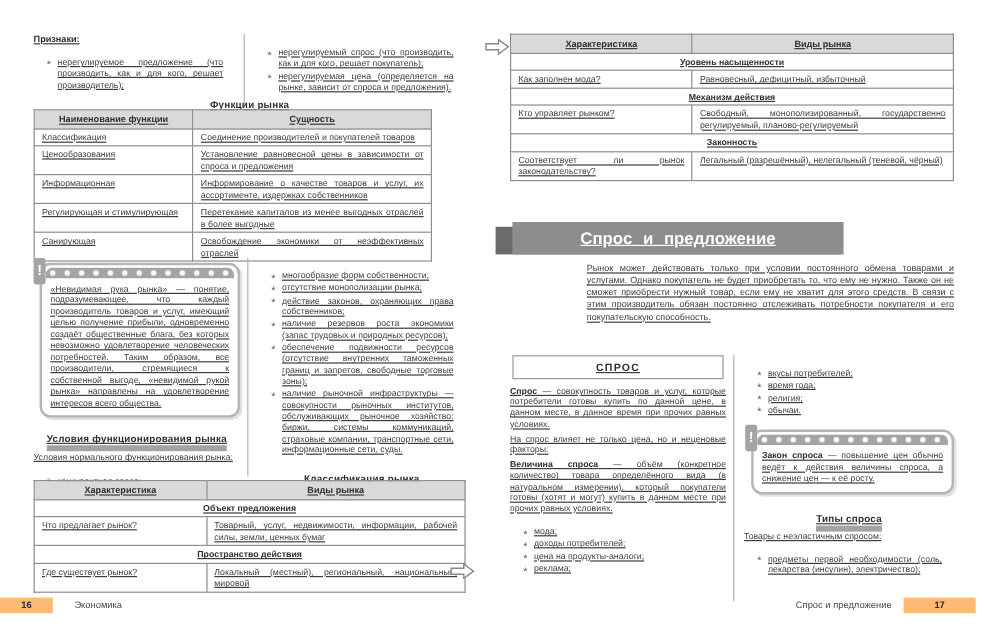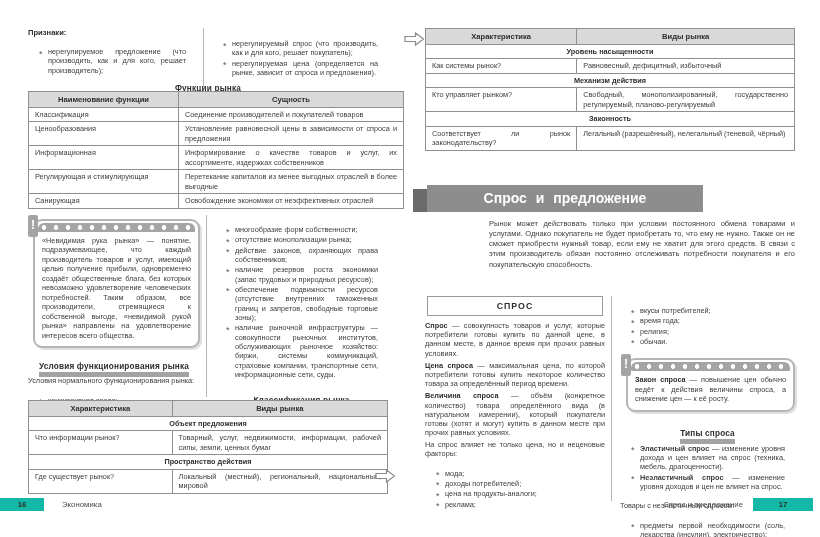--- a/index.html
+++ b/index.html
@@ -1,17 +1,17 @@
 <!DOCTYPE html>
 <html><head>
 <meta charset="utf-8">
 <style>
   html,body{margin:0;padding:0;}
   body{width:820px;height:537px;background:#ffffff;font-family:"Liberation Sans",sans-serif;color:#3d3d3d;position:relative;overflow:hidden;}
-  .abs{position:absolute;}
+  .abs{position:absolute;text-decoration:underline;}
   .page{position:absolute;top:28px;height:470px;}
   #pageL{left:28px;width:360px;}
   #pageR{left:425px;width:370px;}
   .b-title{font-weight:bold;font-size:7.6px;margin-bottom:2px;color:#2e2e2e;}
   ul.b{list-style:none;margin:10px;padding:0;}
   ul.b li{position:relative;padding-left:10px;font-size:7.3px;line-height:1.28;text-align:justify;margin-bottom:1px;}
   ul.b li::before{content:"*";position:absolute;left:1px;top:1.5px;font-size:9px;color:#555;}
   .h{text-align:center;}
   .h span{font-weight:bold;font-size:8.2px;color:#2e2e2e;border-bottom:5px solid #a3a3a3;padding-bottom:1px;letter-spacing:.2px;}
   table.tbl{border-collapse:collapse;width:100%;}
@@ -22,21 +22,21 @@
   .vdiv{width:1px;background:#b5b5b5;align-self:stretch;}
   .note{position:relative;border:2px solid #b5b5b5;border-radius:9px;background:#fff;box-shadow:2px 2px 0 rgba(0,0,0,.12);}
   .note .excl{position:absolute;left:-7px;top:-6px;width:10px;height:22px;background:#a4a4a4;border-radius:2px;color:#fff;font-weight:bold;font-size:12px;line-height:20px;text-align:center;}
   .note .band{height:9px;margin:2px 3px 0;border-radius:6px 6px 1px 1px;background-color:#a4a4a4;background-image:radial-gradient(circle at 6px 50%,#ffffff 2.1px,rgba(255,255,255,0) 2.6px);background-size:12px 100%;background-repeat:repeat-x;}
   .note .nbody{padding:4px 7px 6px;font-size:7.3px;line-height:1.3;text-align:justify;}
   .def{margin:0 0 3px;font-size:7.3px;line-height:1.26;text-align:justify;}
   .def b,.nbody b{color:#2e2e2e;}
   .banner-back{background:#6b6b6b;}
   .banner{background:#8d8d8d;color:#ffffff;font-weight:bold;font-size:14px;text-align:center;word-spacing:5px;}
   .spros-box{border:1px solid #9a9a9a;text-align:center;font-weight:bold;font-size:8.8px;letter-spacing:1px;padding:4px 0;color:#2e2e2e;margin:0 2px 5px 2px;}
-  .pagebox{position:absolute;background:#14b8a6;height:13px;font-size:7.8px;font-weight:bold;text-align:center;line-height:13px;color:#2e2e2e;}
+  .pagebox{position:absolute;background:#fdba74;height:13px;font-size:7.8px;font-weight:bold;text-align:center;line-height:13px;color:#2e2e2e;}
   .footlbl{position:absolute;font-size:7.8px;color:#4a4a4a;line-height:13px;}
   .arrow-icon{position:absolute;width:21px;height:14px;}
   p{margin:0;}
 </style>
 </head>
 <body>
 
 <section class="page" id="pageL">
 
   <div class="cols abs" style="left:0;top:0;width:360px;">
@@ -52,21 +52,21 @@
         <li><span>нерегулируемый спрос (что производить, как и для кого, решает покупатель);</span></li>
         <li><span>нерегулируемая цена (определяется на рынке, зависит от спроса и предложения).</span></li>
       </ul>
     </div>
   </div>
 
   <div class="h abs" style="left:0;top:49px;width:360px;">
     <span>Функции рынка</span>
   </div>
 
-  <table class="tbl abs" style="left:0;top:63px;width:376px;">
+  <table class="tbl abs" style="left:0;top:63px;width:332px;">
     <colgroup>
         <col style="width:40%">
         <col>
       </colgroup>
     <thead>
       <tr>
         <th>Наименование функции</th>
         <th>Сущность</th>
       </tr>
     </thead>
@@ -136,21 +136,21 @@
       <tr>
         <th>Характеристика</th>
         <th>Виды рынка</th>
       </tr>
     </thead>
     <tbody>
       <tr>
           <td class="sec" colspan="2">Объект предложения</td>
         </tr>
       <tr>
-          <td>Что информации рынок?</td>
+          <td>Что предлагает рынок?</td>
           <td>Товарный, услуг, недвижимости, информации, рабочей силы, земли, ценных бумаг</td>
         </tr>
       <tr>
           <td class="sec" colspan="2">Пространство действия</td>
         </tr>
       <tr>
           <td>Где существует рынок?</td>
           <td>Локальный (местный), региональный, национальный, мировой</td>
         </tr>
     </tbody>
@@ -180,21 +180,21 @@
       <tr>
         <th>Характеристика</th>
         <th>Виды рынка</th>
       </tr>
     </thead>
     <tbody>
       <tr>
           <td class="sec" colspan="2">Уровень насыщенности</td>
         </tr>
       <tr>
-          <td>Как системы рынок?</td>
+          <td>Как заполнен мода?</td>
           <td>Равновесный, дефицитный, избыточный</td>
         </tr>
       <tr>
           <td class="sec" colspan="2">Механизм действия</td>
         </tr>
       <tr>
           <td>Кто управляет рынком?</td>
           <td>Свободный, монополизированный, государственно регулируемый, планово-регулируемый</td>
         </tr>
       <tr>
@@ -209,23 +209,22 @@
 
   <div class="banner-back abs" style="left:-12px;top:161px;width:288px;height:23px;"></div>
   <div class="banner abs" style="left:2px;top:157px;width:276px;height:27px;line-height:27px;">Спрос и предложение</div>
 
   <p class="def abs" style="left:64px;top:191px;width:306px;font-size:7.5px;line-height:1.35;">Рынок может действовать только при условии постоянного обмена товарами и услугами. Однако покупатель не будет приобретать то, что ему не нужно. Также он не сможет приобрести нужный товар, если ему не хватит для этого средств. В связи с этим производитель обязан постоянно отслеживать потребности покупателя и его покупательскую способность.</p>
 
   <div class="cols abs" style="left:0;top:268px;width:370px;height:205px;justify-content:flex-end;">
     <div style="width:180px;padding-right:6px;">
       <div class="spros-box">СПРОС</div>
       <p class="def"><b>Спрос</b><span> — совокупность товаров и услуг, которые потребители готовы купить по данной цене, в данном месте, в данное время при прочих равных условиях.</span></p>
-      <p class="def"><b>Цена спроса</b><span> — максимальная цена, по которой потребители готовы купить некоторое количество товара за определённый период времени.</span></p>
+      <p class="def">На спрос влияет не только цена, но и неценовые факторы:</p>
       <p class="def"><b>Величина спроса</b><span> — объём (конкретное количество) товара определённого вида (в натуральном измерении), который покупатели готовы (хотят и могут) купить в данном месте при прочих равных условиях.</span></p>
-      <p class="def">На спрос влияет не только цена, но и неценовые факторы:</p>
       <ul class="b">
         <li><span>мода;</span></li>
         <li><span>доходы потребителей;</span></li>
         <li><span>цена на продукты-аналоги;</span></li>
         <li><span>реклама;</span></li>
       </ul>
     </div>
     <div class="vdiv"></div>
     <div style="flex:1;padding-left:8px;">
       <ul class="b">
@@ -235,24 +234,20 @@
         <li><span>обычаи.</span></li>
       </ul>
       <div class="note" style="margin-left:6px;margin-top:12px;">
         <div class="excl">!</div>
         <div class="band"></div>
         <div class="nbody"><b>Закон спроса</b><span> — повышение цен обычно ведёт к действия величины спроса, а снижение цен — к её росту.</span></div>
       </div>
       <div class="h" style="margin-top:10px;">
         <span>Типы спроса</span>
       </div>
-      <ul class="b" style="margin-top:4px;">
-        <li><b>Эластичный спрос</b><span> — изменение уровня дохода и цен влияет на спрос (техника, мебель, драгоценности).</span></li>
-        <li><b>Неэластичный спрос</b><span> — изменение уровня доходов и цен не влияет на спрос.</span></li>
-      </ul>
       <p class="def" style="margin-top:2px;">Товары с неэластичным спросом:</p>
       <ul class="b">
         <li><span>предметы первой необходимости (соль, лекарства (инсулин), электричество);</span></li>
       </ul>
     </div>
   </div>
 </section>
 
 <div class="pagebox" style="left:0;top:498px;width:44px;">16</div>
 <div class="footlbl" style="left:62px;top:498px;">Экономика</div>

